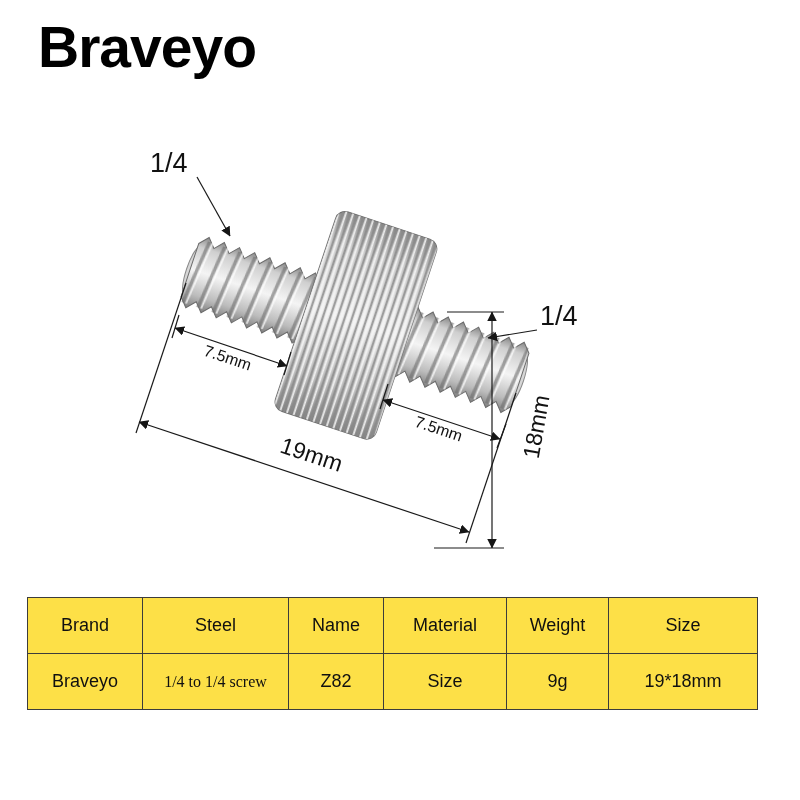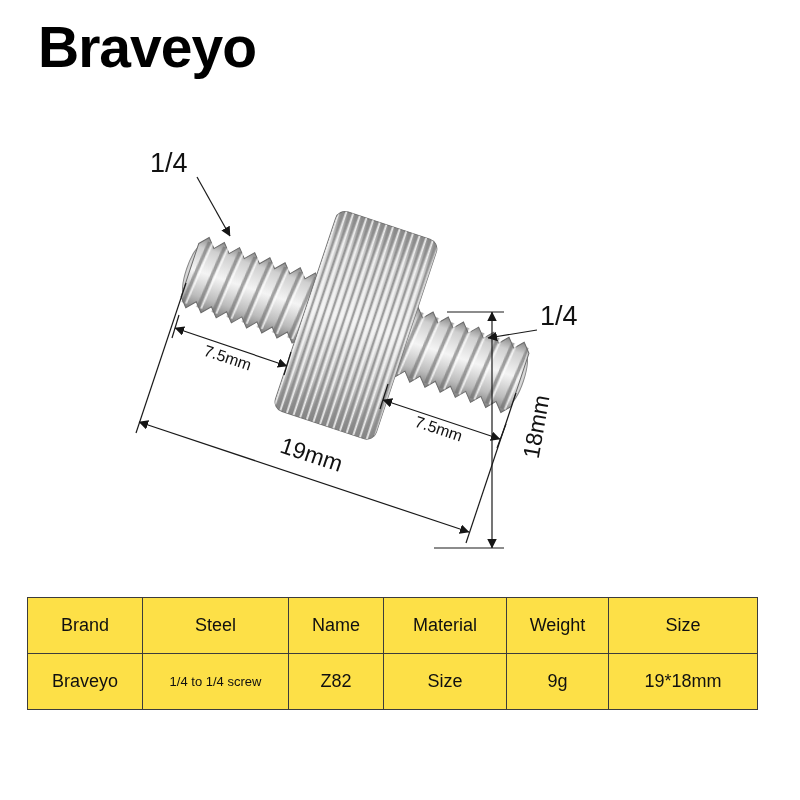--- a/index.html
+++ b/index.html
@@ -17,21 +17,21 @@
   .dim-label-lg{ font-size:23px; }
   .callout-label{ font-size:27px; }
   .spec {
     position:absolute; top:597px; left:27px; width:730px;
     border-collapse:collapse; table-layout:fixed; background:#fde047;
   }
   .spec th, .spec td {
     border:1.6px solid #3c3c3c; text-align:center; vertical-align:middle;
     height:55px; font-size:18px; font-weight:400; color:#101010; padding:0 2px;
   }
-  .spec td.small { font-size:13px; }
+  .spec td.small { font-size:16px;font-family:Liberation Serif, serif; }
 </style>
 </head>
 <body>
 
 <div class="brand">Braveyo</div>
 
 <svg class="figure" width="800" height="470" viewBox="0 0 800 470">
   <defs>
     <linearGradient id="gMetal" x1="0" y1="0" x2="0" y2="1">
       <stop offset="0" stop-color="#878787"></stop>

